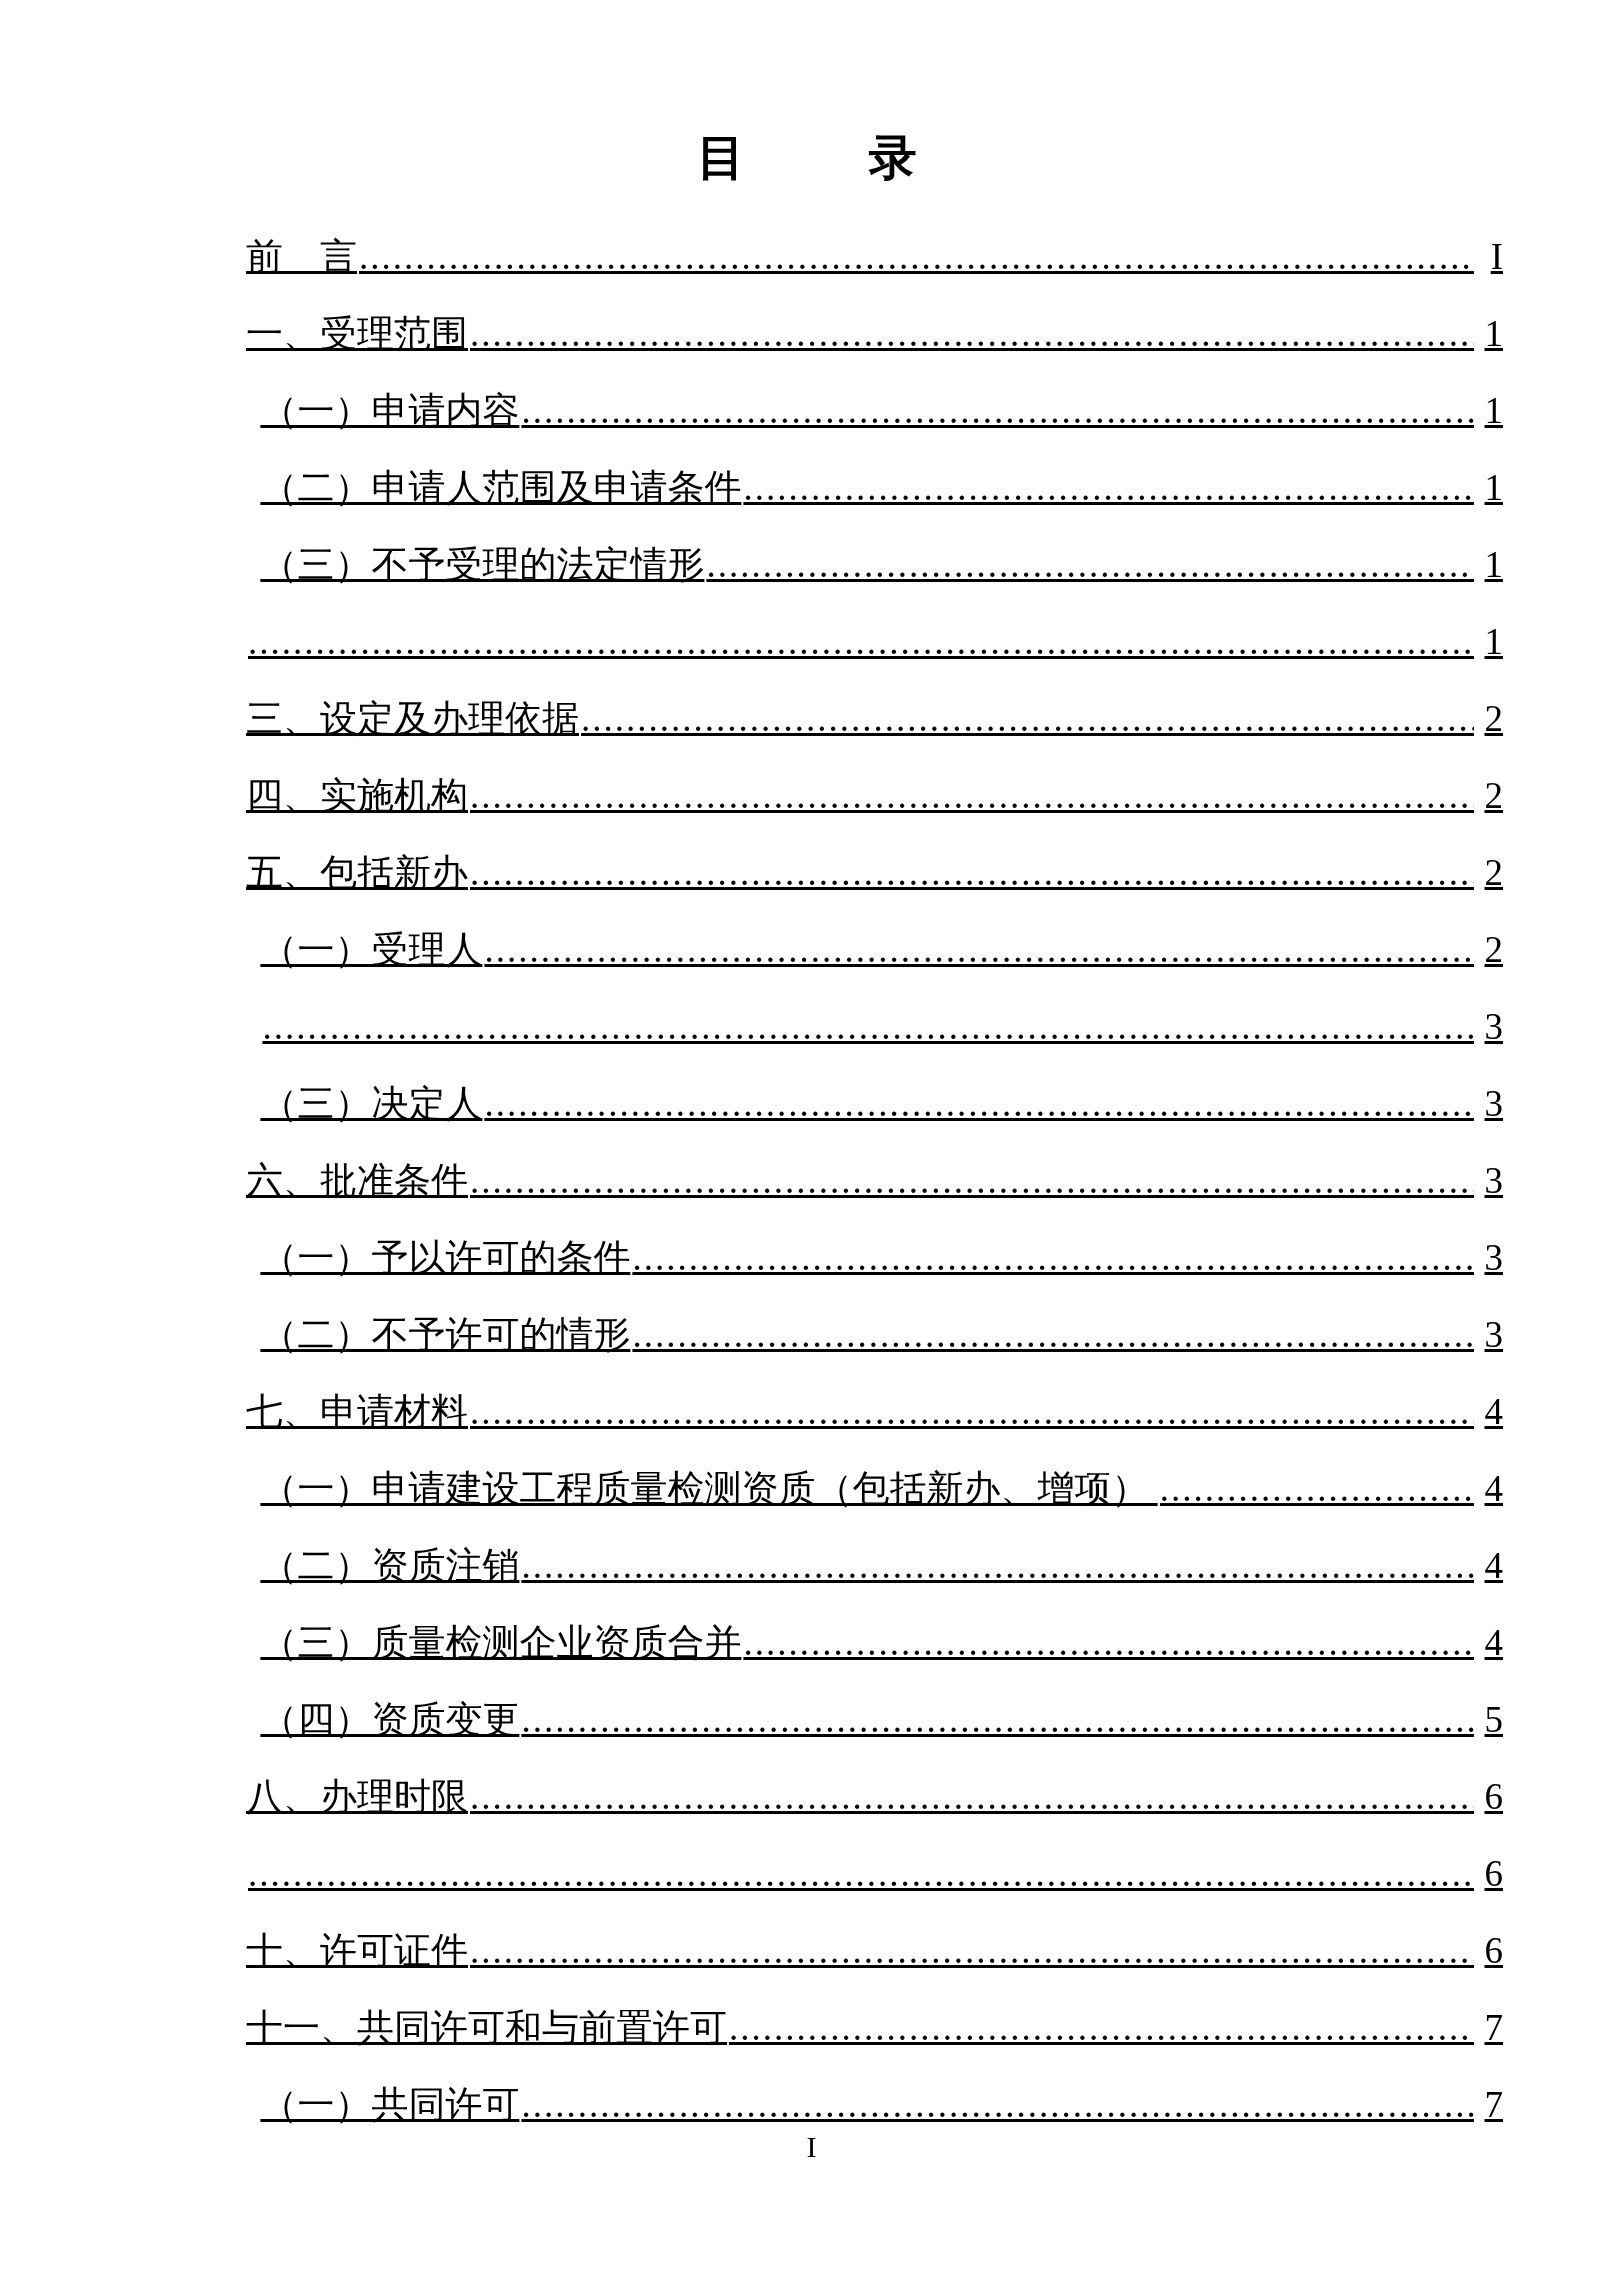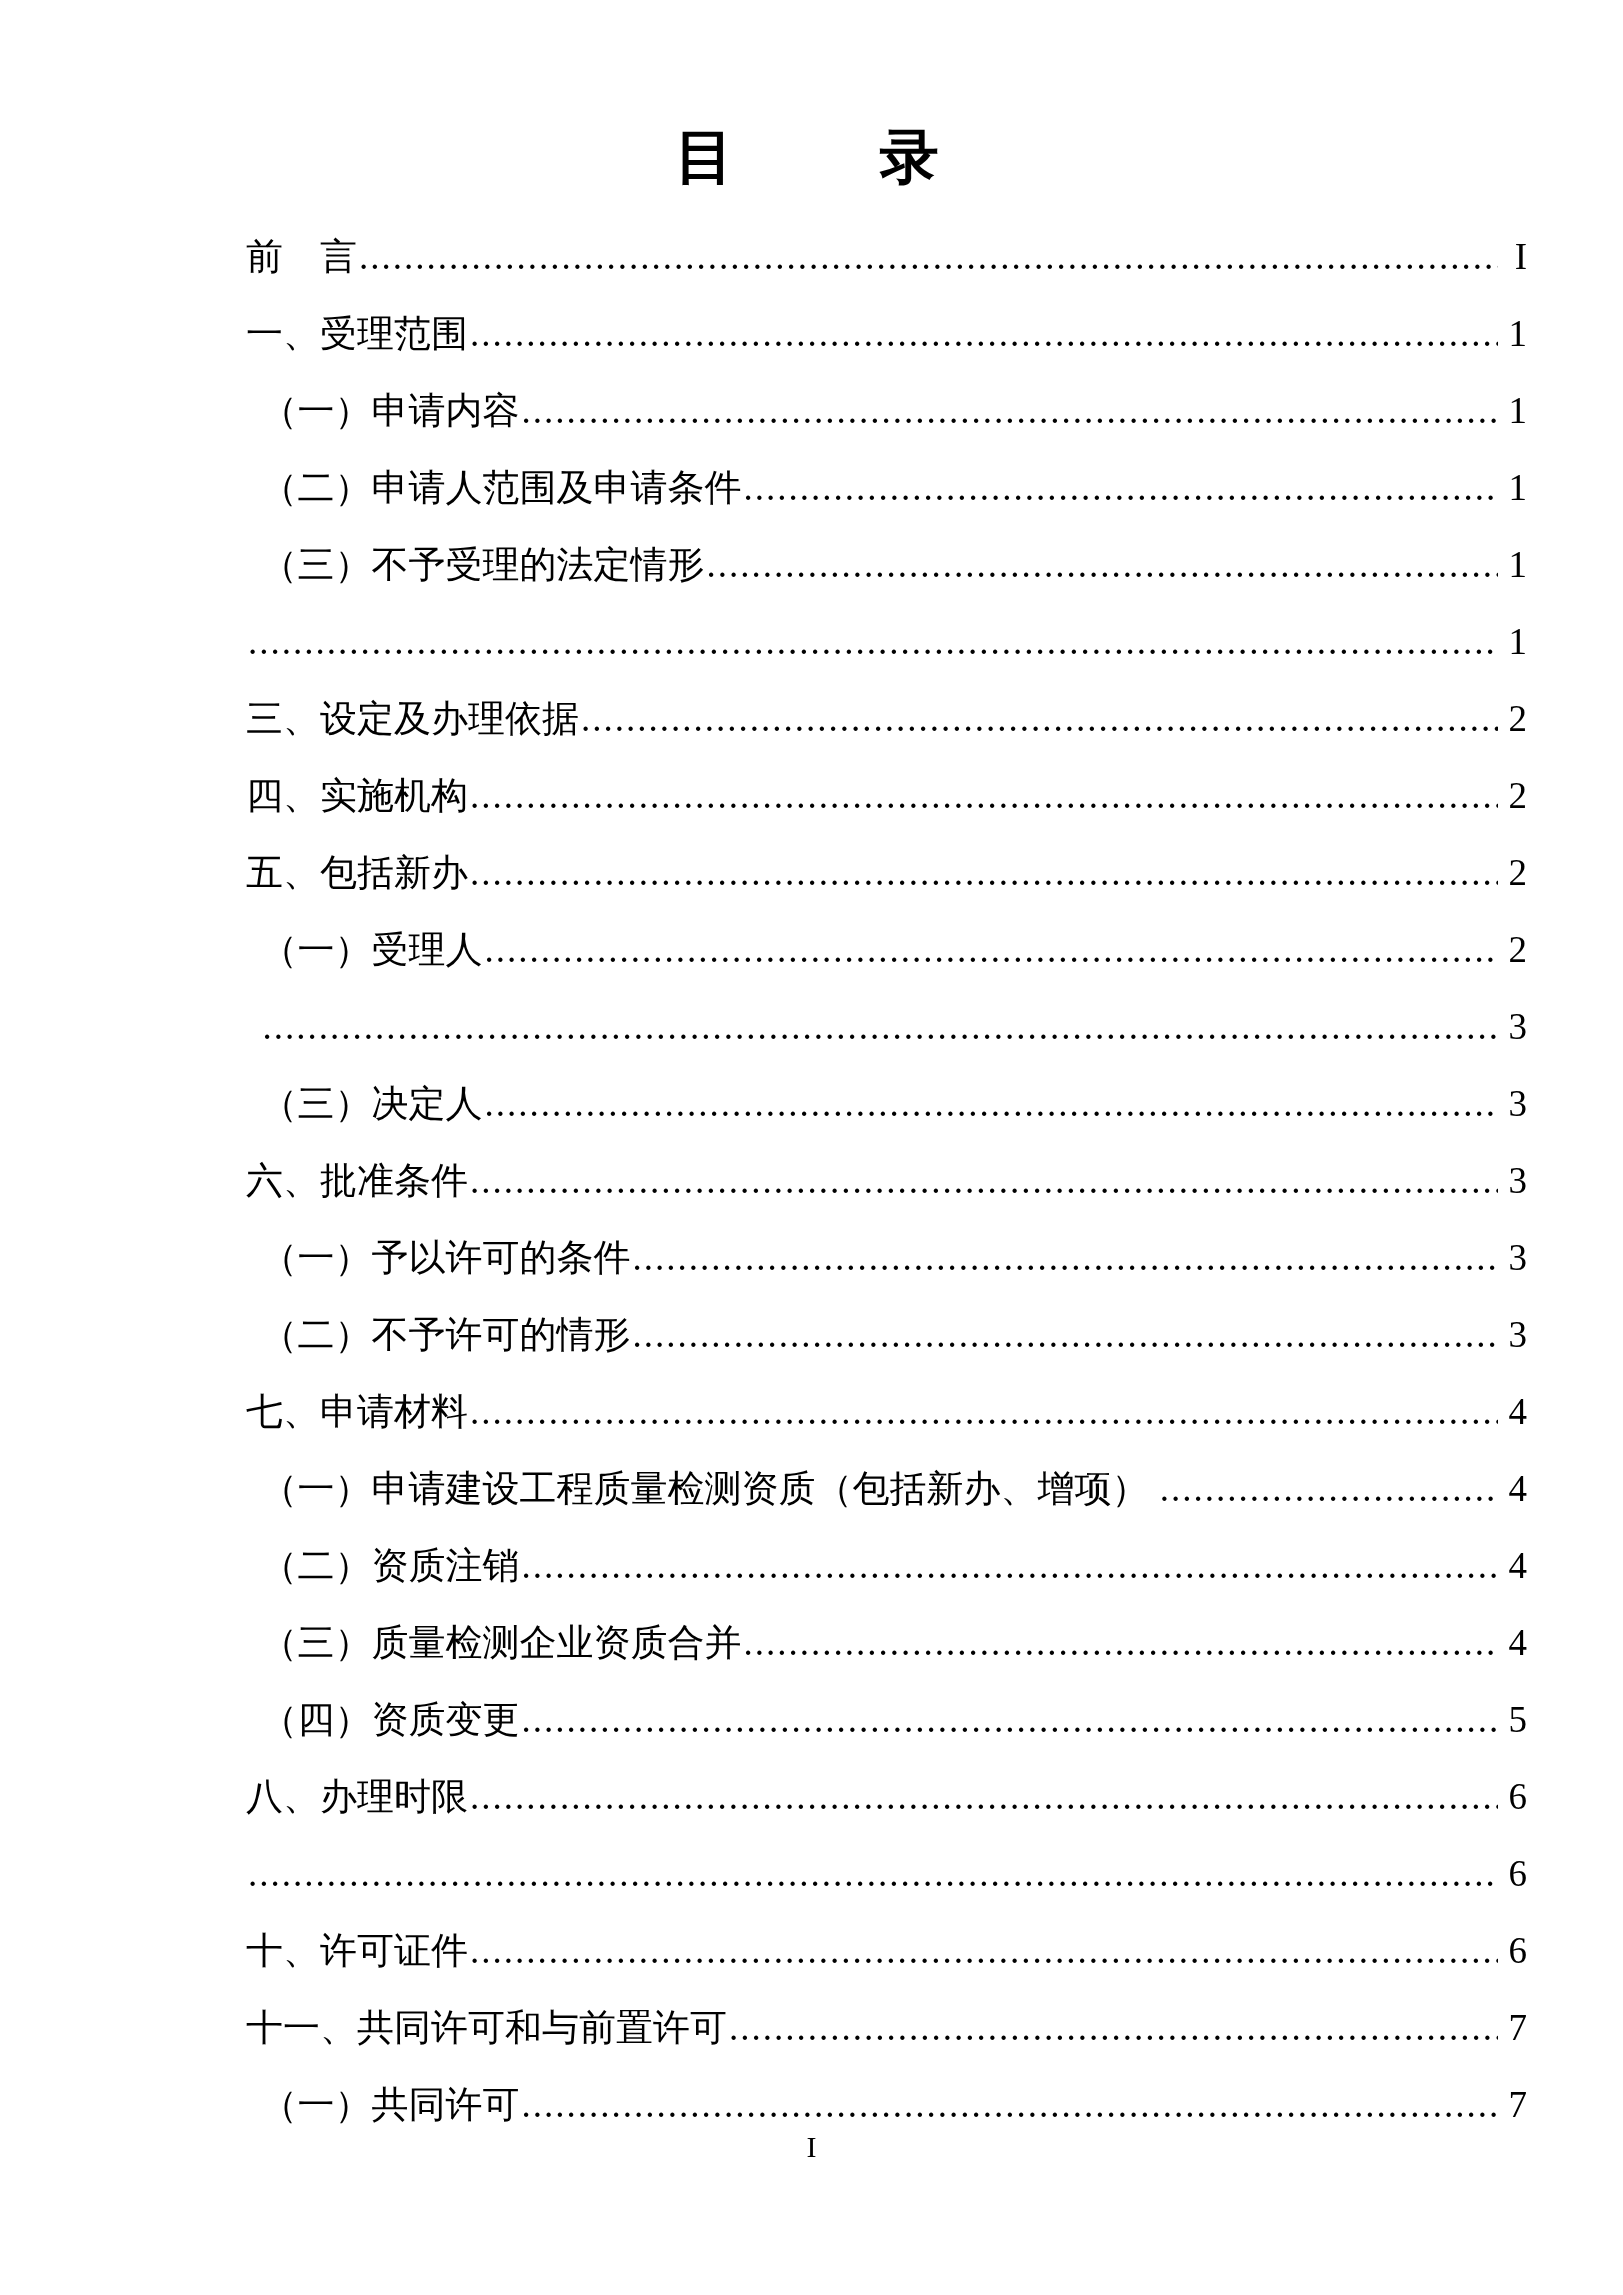--- a/index.html
+++ b/index.html
@@ -19,27 +19,28 @@
     height: 2295px;
     background: #ffffff;
     overflow: hidden;
   }
   .doc-title {
     margin: 0;
     padding-top: 126px;
     height: 63px;
     line-height: 63px;
     text-align: center;
-    font-size: 59px;
+    font-size: 48px;
     font-weight: 700;
     letter-spacing: 9.2px;
     white-space: pre;
   }
   .toc {
-    margin: 29px 96px 0 246px;
+    margin: 29px 120px 0 246px;
+    text-decoration: underline;
   }
   .toc-row {
     display: flex;
     align-items: baseline;
     height: 77px;
     line-height: 77px;
     font-size: 37px;
   }
   .toc-row.level-2 {
     padding-left: 14.4px;

